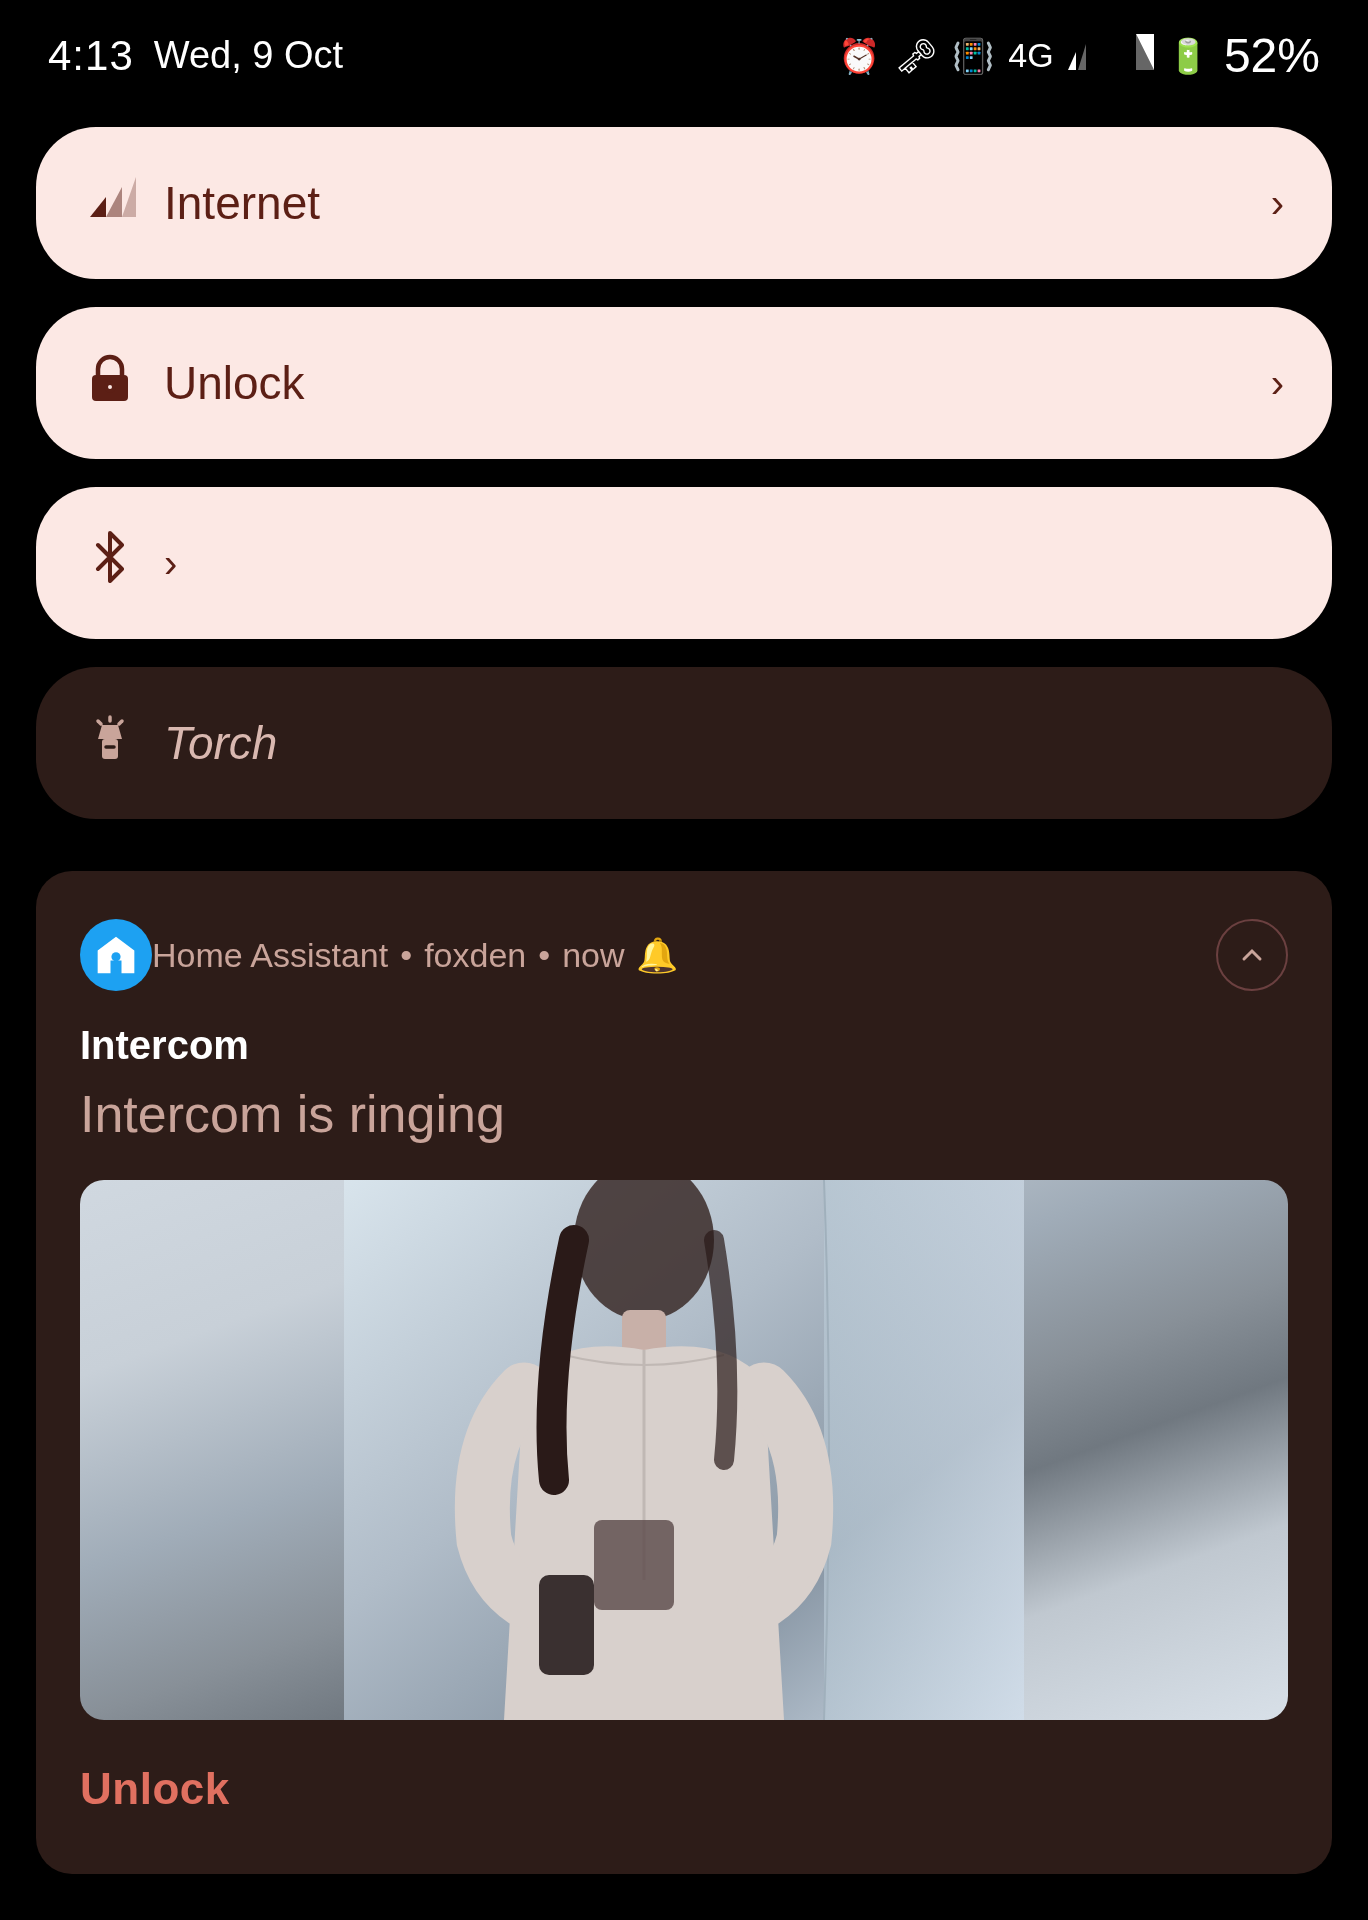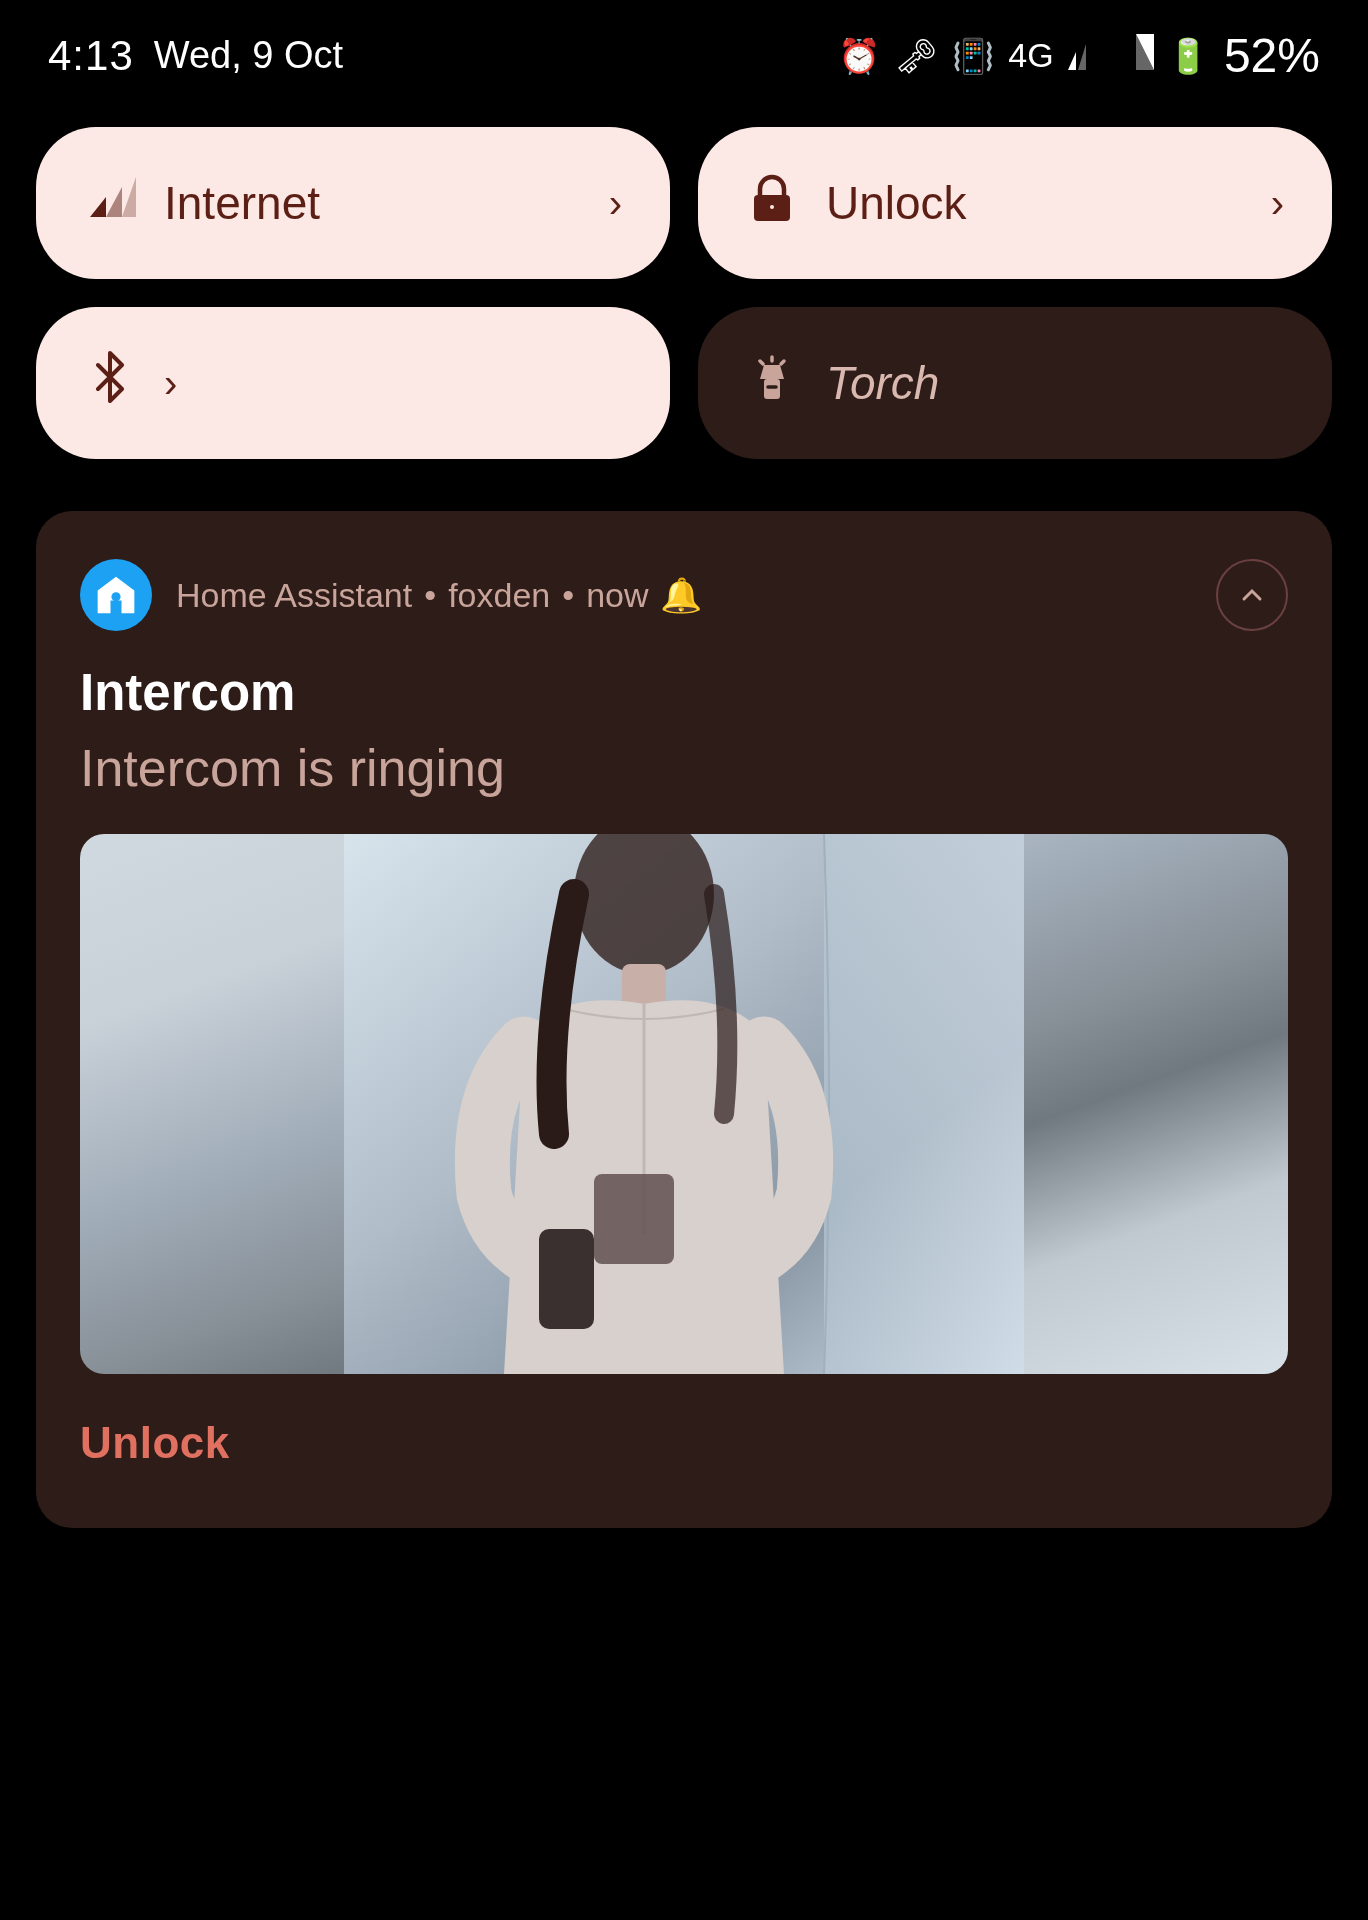--- a/index.html
+++ b/index.html
@@ -53,21 +53,21 @@
     }
 
     .battery-text {
       font-size: 48px;
       font-weight: 400;
     }
 
     
     .quick-tiles {
       display: grid;
-      grid-template-columns: 1fr 1fr;
+      grid-template-columns: 1fr;
       gap: 28px;
       padding: 24px 36px 36px 36px;
     }
 
     .tile {
       border-radius: 60px;
       display: flex;
       align-items: center;
       padding: 44px 48px;
       gap: 28px;
@@ -122,21 +122,20 @@
     .notif-header {
       display: flex;
       align-items: center;
       justify-content: space-between;
       margin-bottom: 32px;
     }
 
     .notif-header-left {
       display: flex;
       align-items: center;
-      gap: 24px;
     }
 
     .notif-app-icon {
       width: 72px;
       height: 72px;
       background: #1da1f2;
       border-radius: 50%;
       display: flex;
       align-items: center;
       justify-content: center;
@@ -167,21 +166,21 @@
       display: flex;
       align-items: center;
       justify-content: center;
       font-size: 32px;
       color: #c9a49a;
       cursor: pointer;
       flex-shrink: 0;
     }
 
     .notif-title {
-      font-size: 51px;
+      font-size: 40px;
       font-weight: 700;
       color: #fff;
       margin-bottom: 16px;
     }
 
     .notif-body {
       font-size: 52px;
       color: #c9a49a;
       margin-bottom: 36px;
       font-weight: 400;

